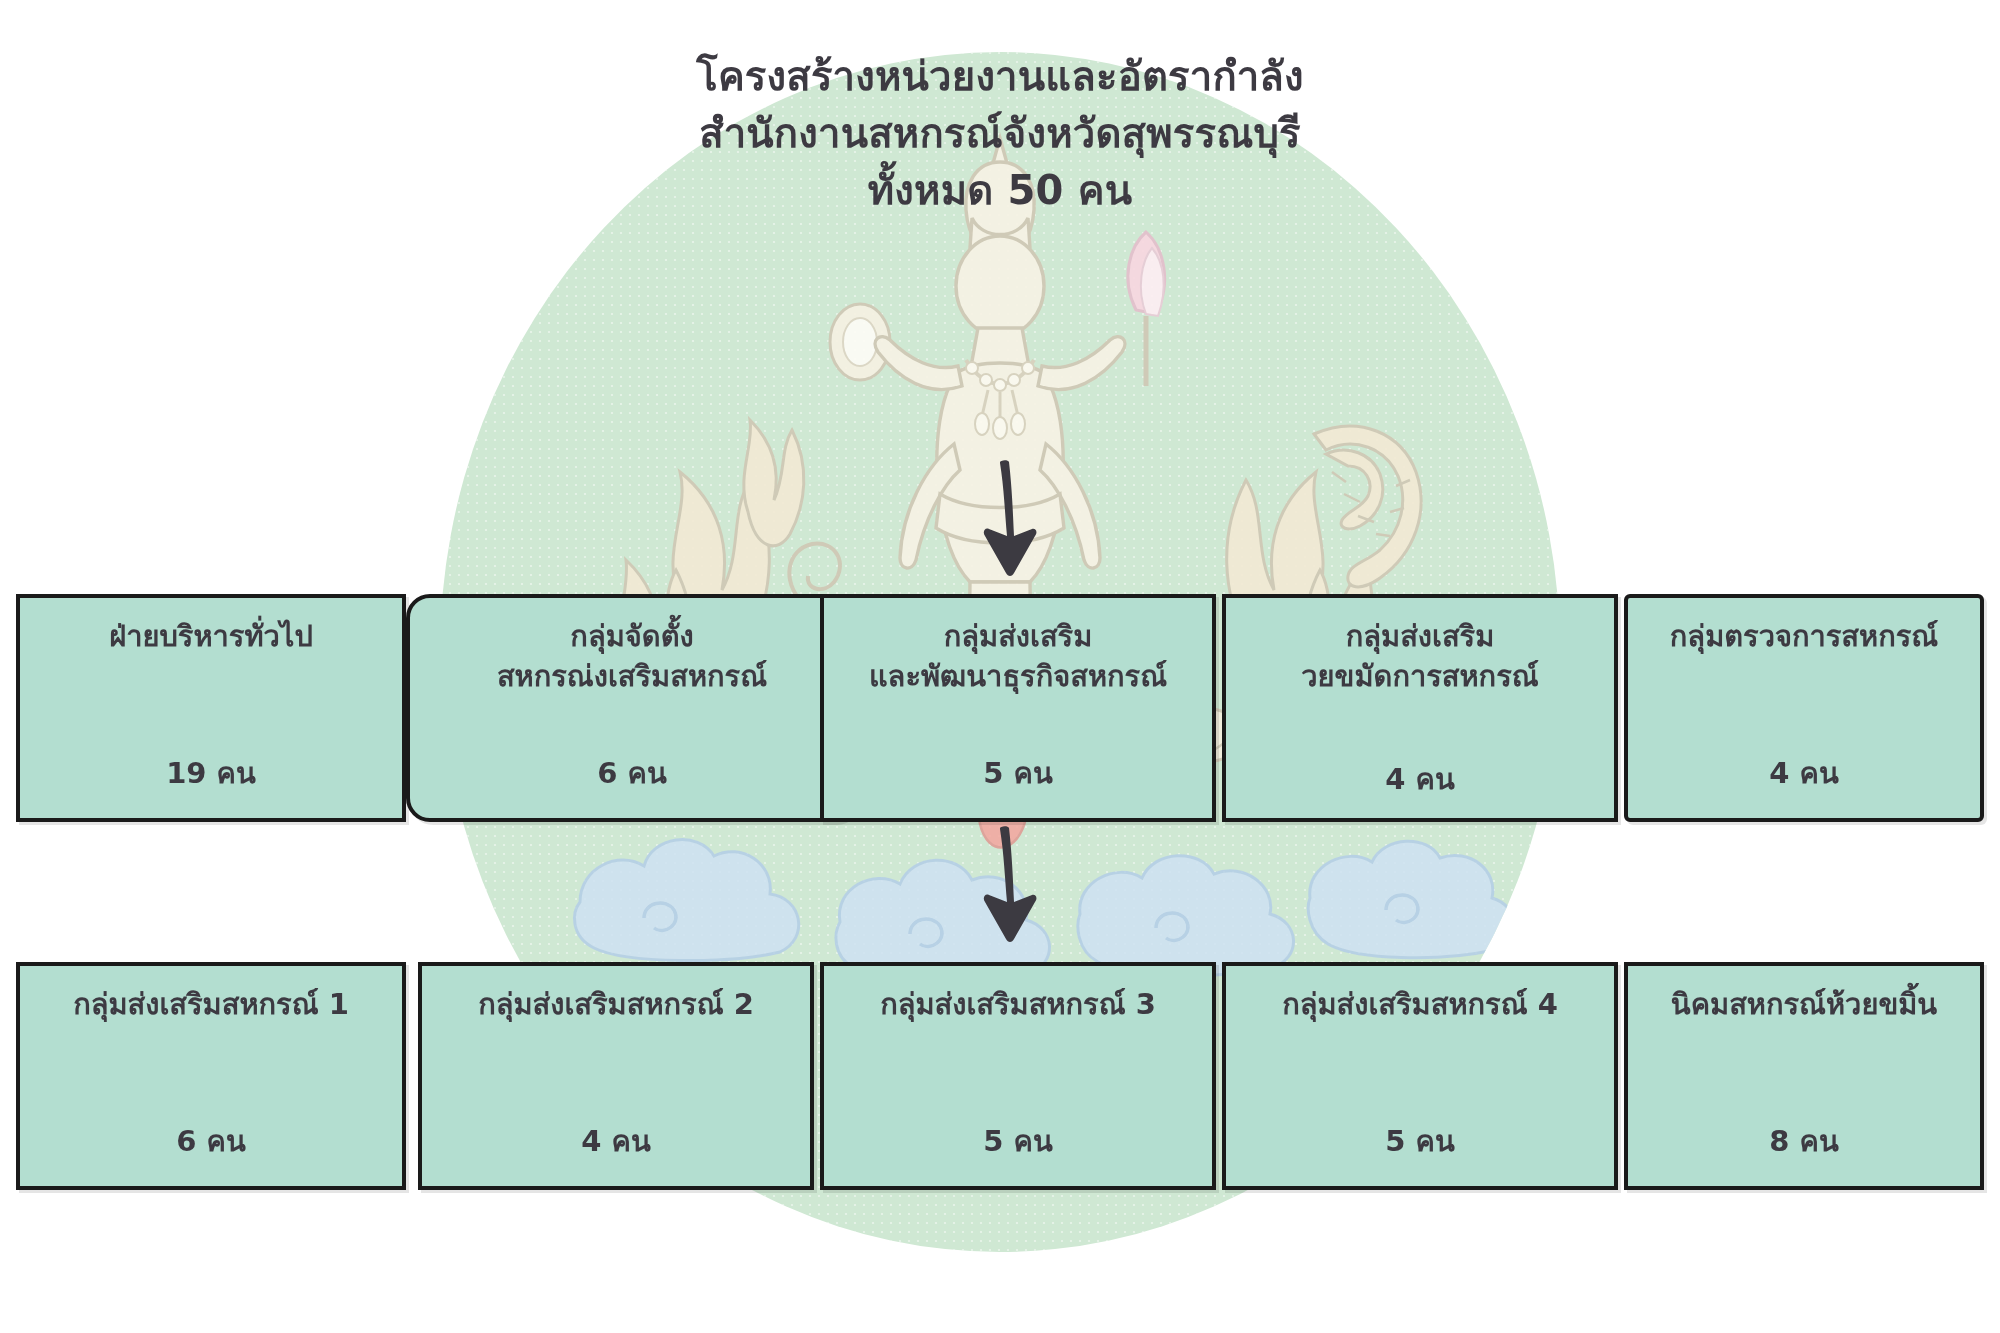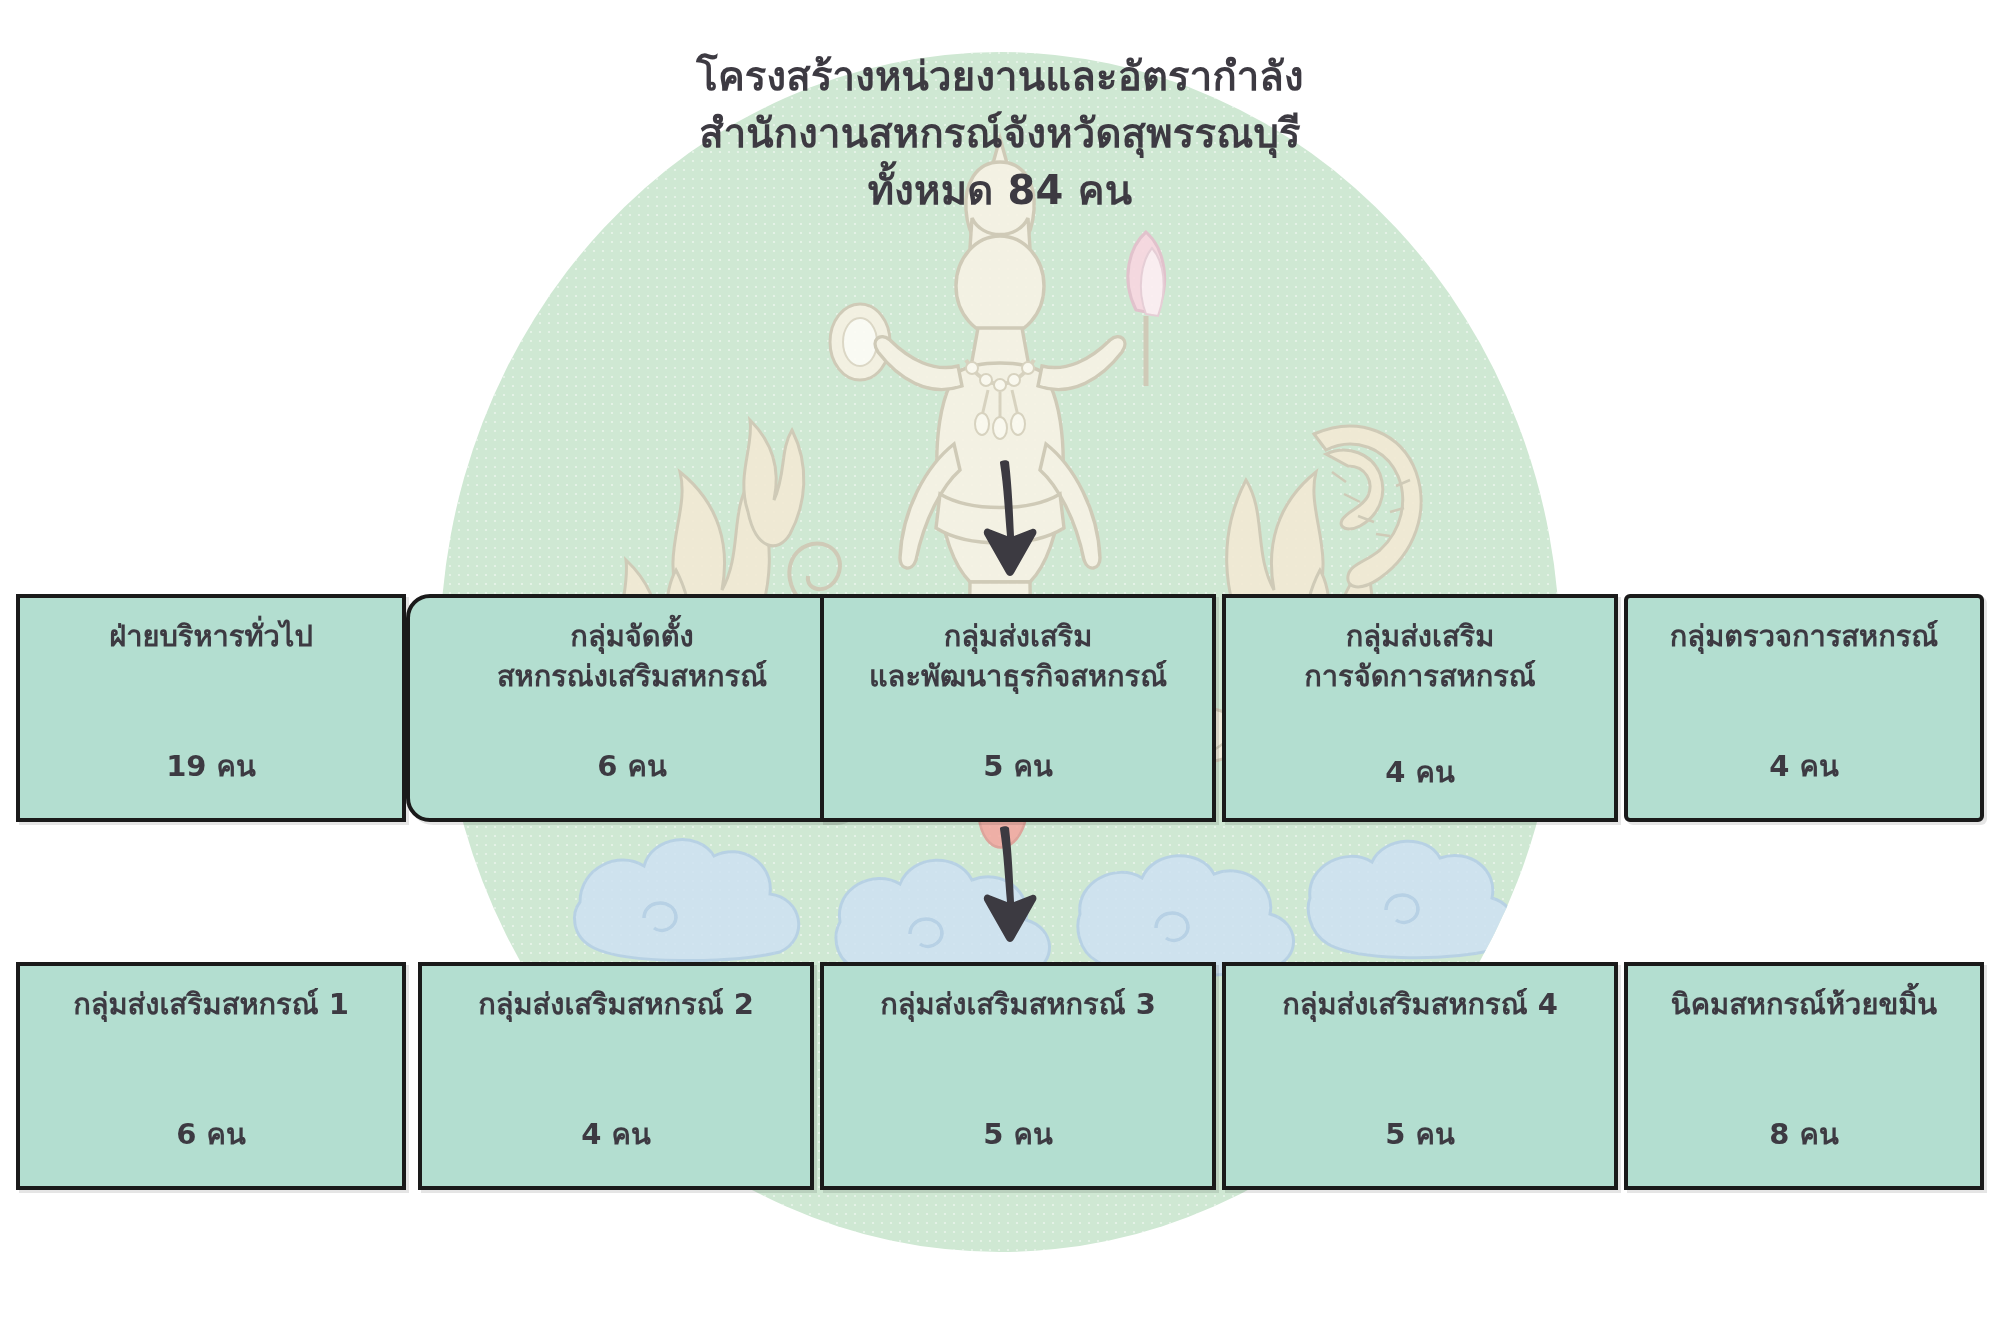--- a/index.html
+++ b/index.html
@@ -59,21 +59,21 @@
   .row{position:absolute;left:0;width:2000px;z-index:4;}
   .row.row-1{top:594px;}
   .row.row-2{top:962px;}
 
   .box{
     position:absolute;
     height:228px;
     background:#b3ded0;
     border:4px solid #1a1a1a;
     box-sizing:border-box;
-    padding:18px 10px 21px 10px;
+    padding:18px 10px 14px 10px;
     display:flex;flex-direction:column;
     align-items:center;
     box-shadow:3px 3px 0 rgba(0,0,0,.10);
   }
   .box .lines{width:100%;}
   .box .line{
     color:#3d3a42;
     font-size:29px;
     font-weight:600;
     line-height:1.38;
@@ -266,21 +266,21 @@
         <g fill="#f4eedd" stroke="#cfc8b4" stroke-width="3">
           <path d="M470 1110 C520 1086 620 1086 670 1110 C640 1136 500 1136 470 1110 Z"></path>
         </g>
       </g>
     </svg>
   </div>
 
   <div class="title-block">
     <div class="title-line">โครงสร้างหน่วยงานและอัตรากำลัง</div>
     <div class="title-line">สำนักงานสหกรณ์จังหวัดสุพรรณบุรี</div>
-    <div class="title-line">ทั้งหมด 84 คน</div>
+    <div class="title-line">ทั้งหมด 50 คน</div>
   </div>
 
 
   <div class="arrow" style="left:962px;top:460px;">
     <svg width="96" height="120" viewBox="0 0 96 120">
       <path d="M47 2 C50 28 51 54 52 76 L70 69 C74 68 76 72 73 76
                L52 113 C50 117 46 117 44 113 L23 76 C20 72 23 67 27 69
                L45 76 C43 54 42 28 38 3 C37 0 46 -1 47 2 Z" fill="#3c3a41"></path>
     </svg>
   </div>
@@ -314,21 +314,21 @@
       <div class="lines">
         <div class="line">กลุ่มส่งเสริม</div>
         <div class="line">และพัฒนาธุรกิจสหกรณ์</div>
       </div>
       <div class="count">5 คน</div>
     </div>
 
     <div class="box tall-text" style="left:1222px;width:396px;">
       <div class="lines">
         <div class="line">กลุ่มส่งเสริม</div>
-        <div class="line">การจัดการสหกรณ์</div>
+        <div class="line">วยขมัดการสหกรณ์</div>
       </div>
       <div class="count">4 คน</div>
     </div>
 
     <div class="box" style="left:1624px;width:360px;border-radius:6px;">
       <div class="lines">
         <div class="line">กลุ่มตรวจการสหกรณ์</div>
       </div>
       <div class="count">4 คน</div>
     </div>

